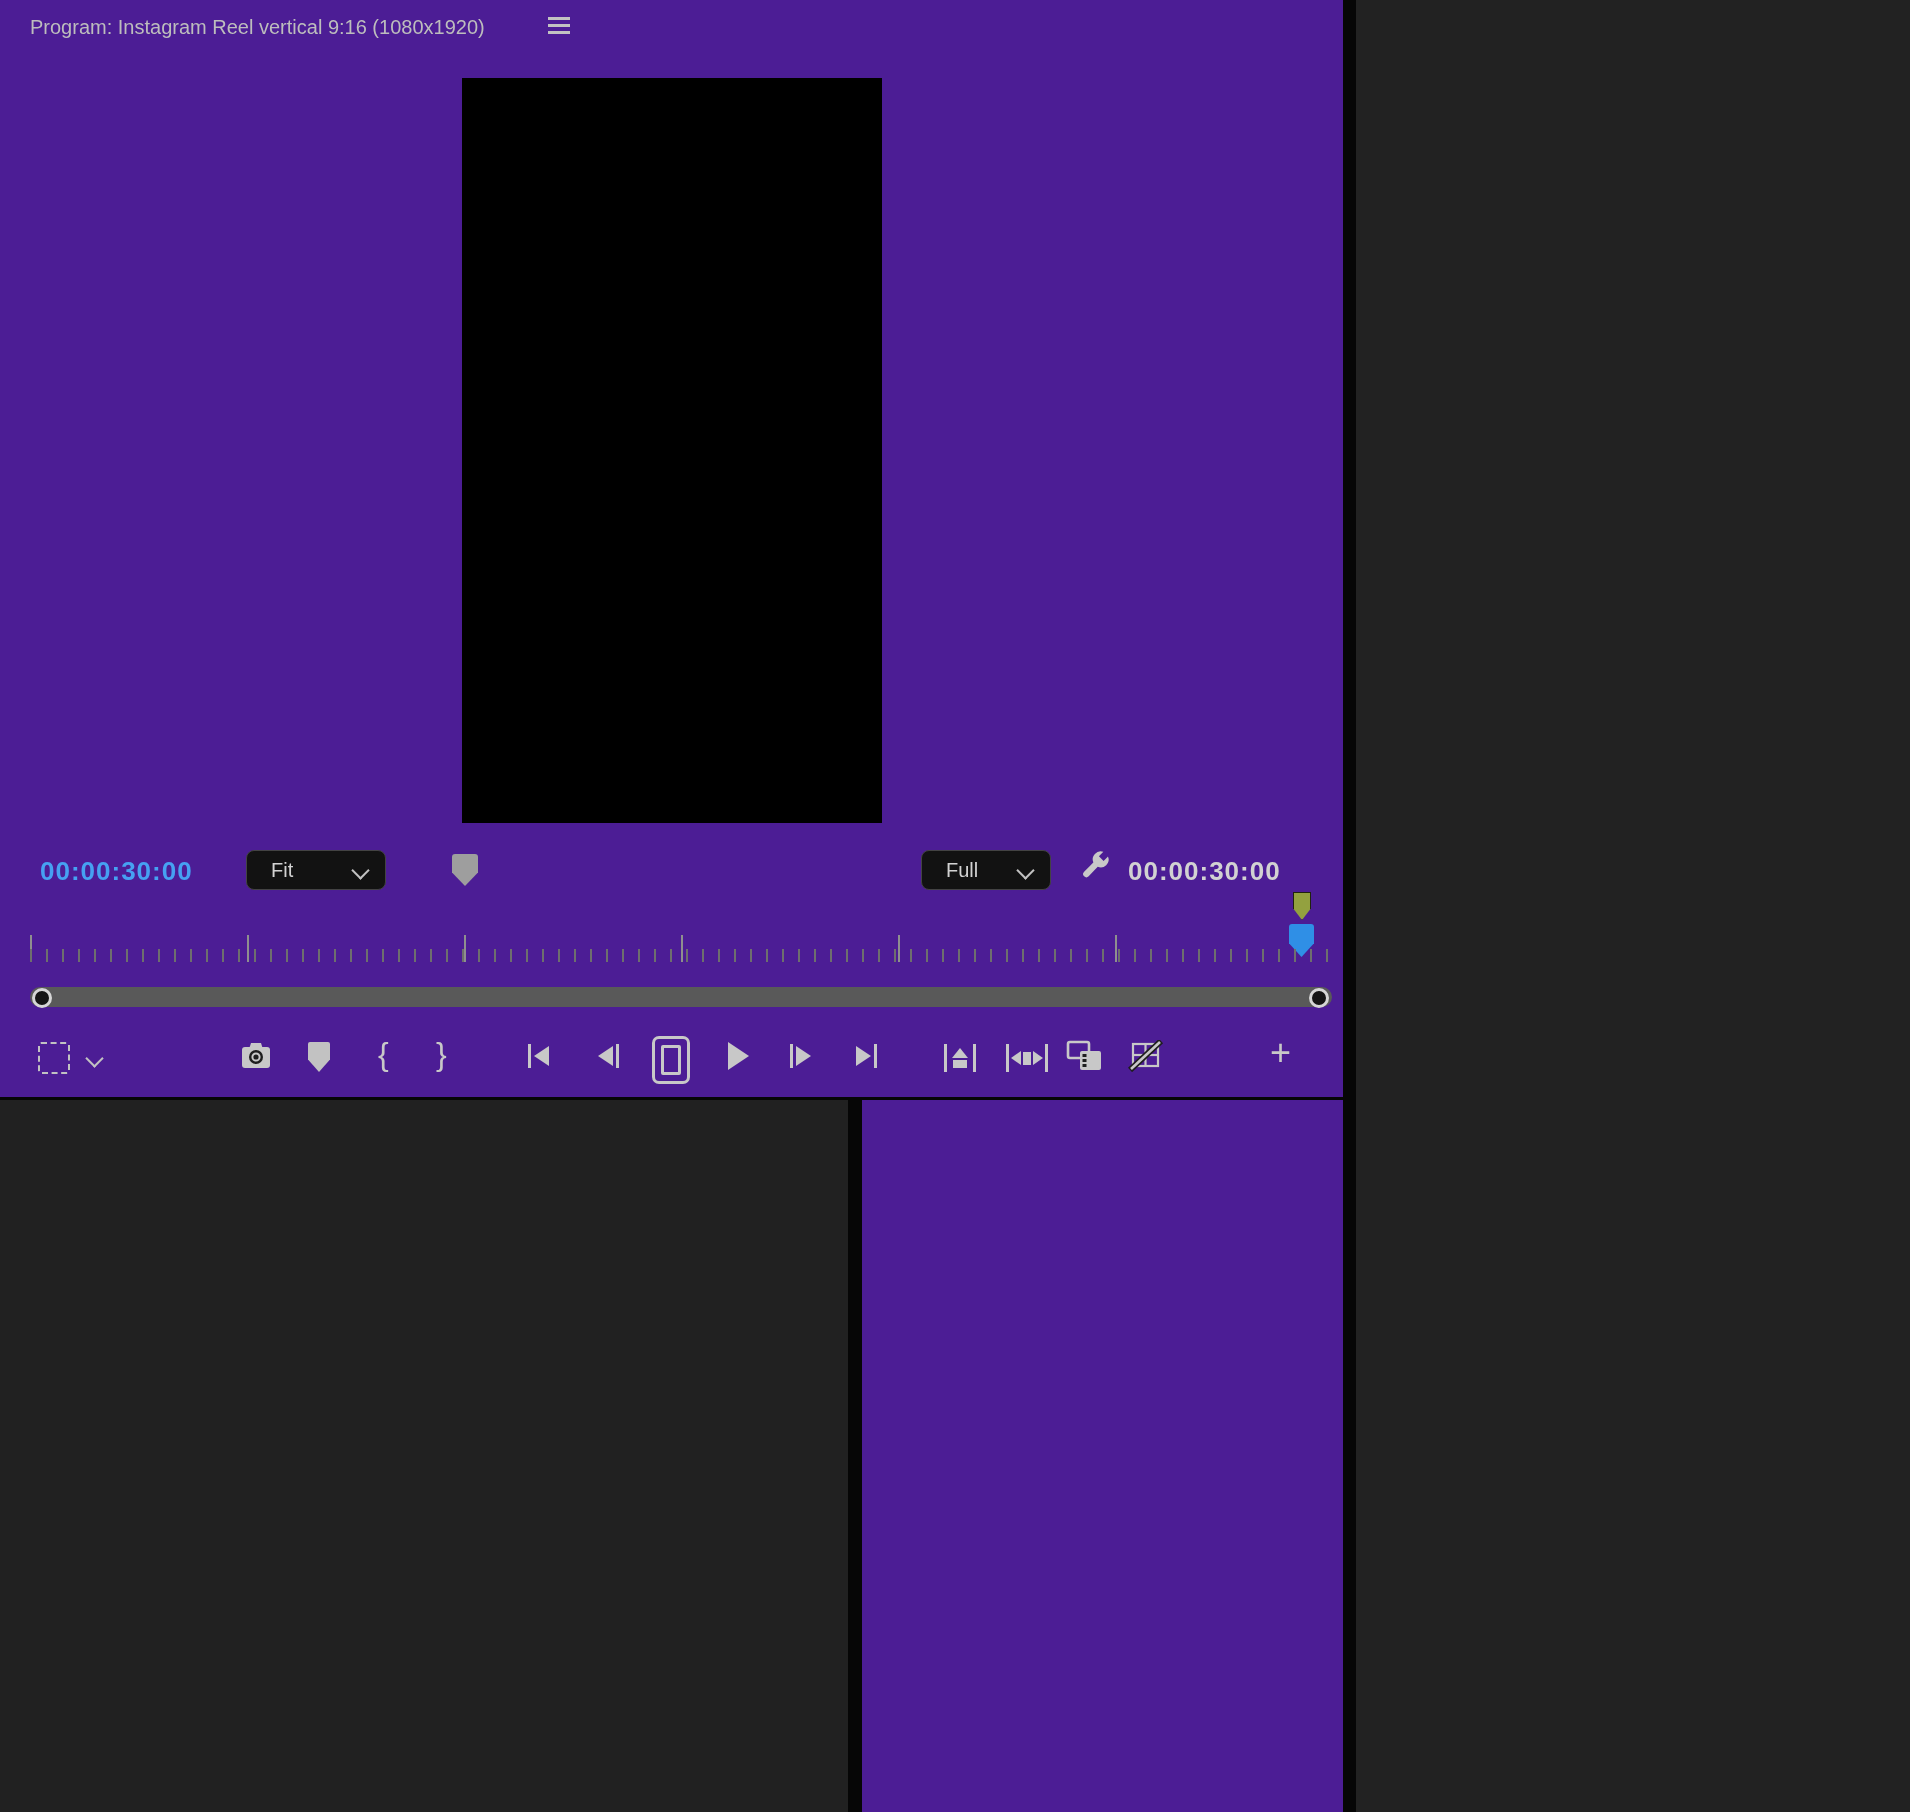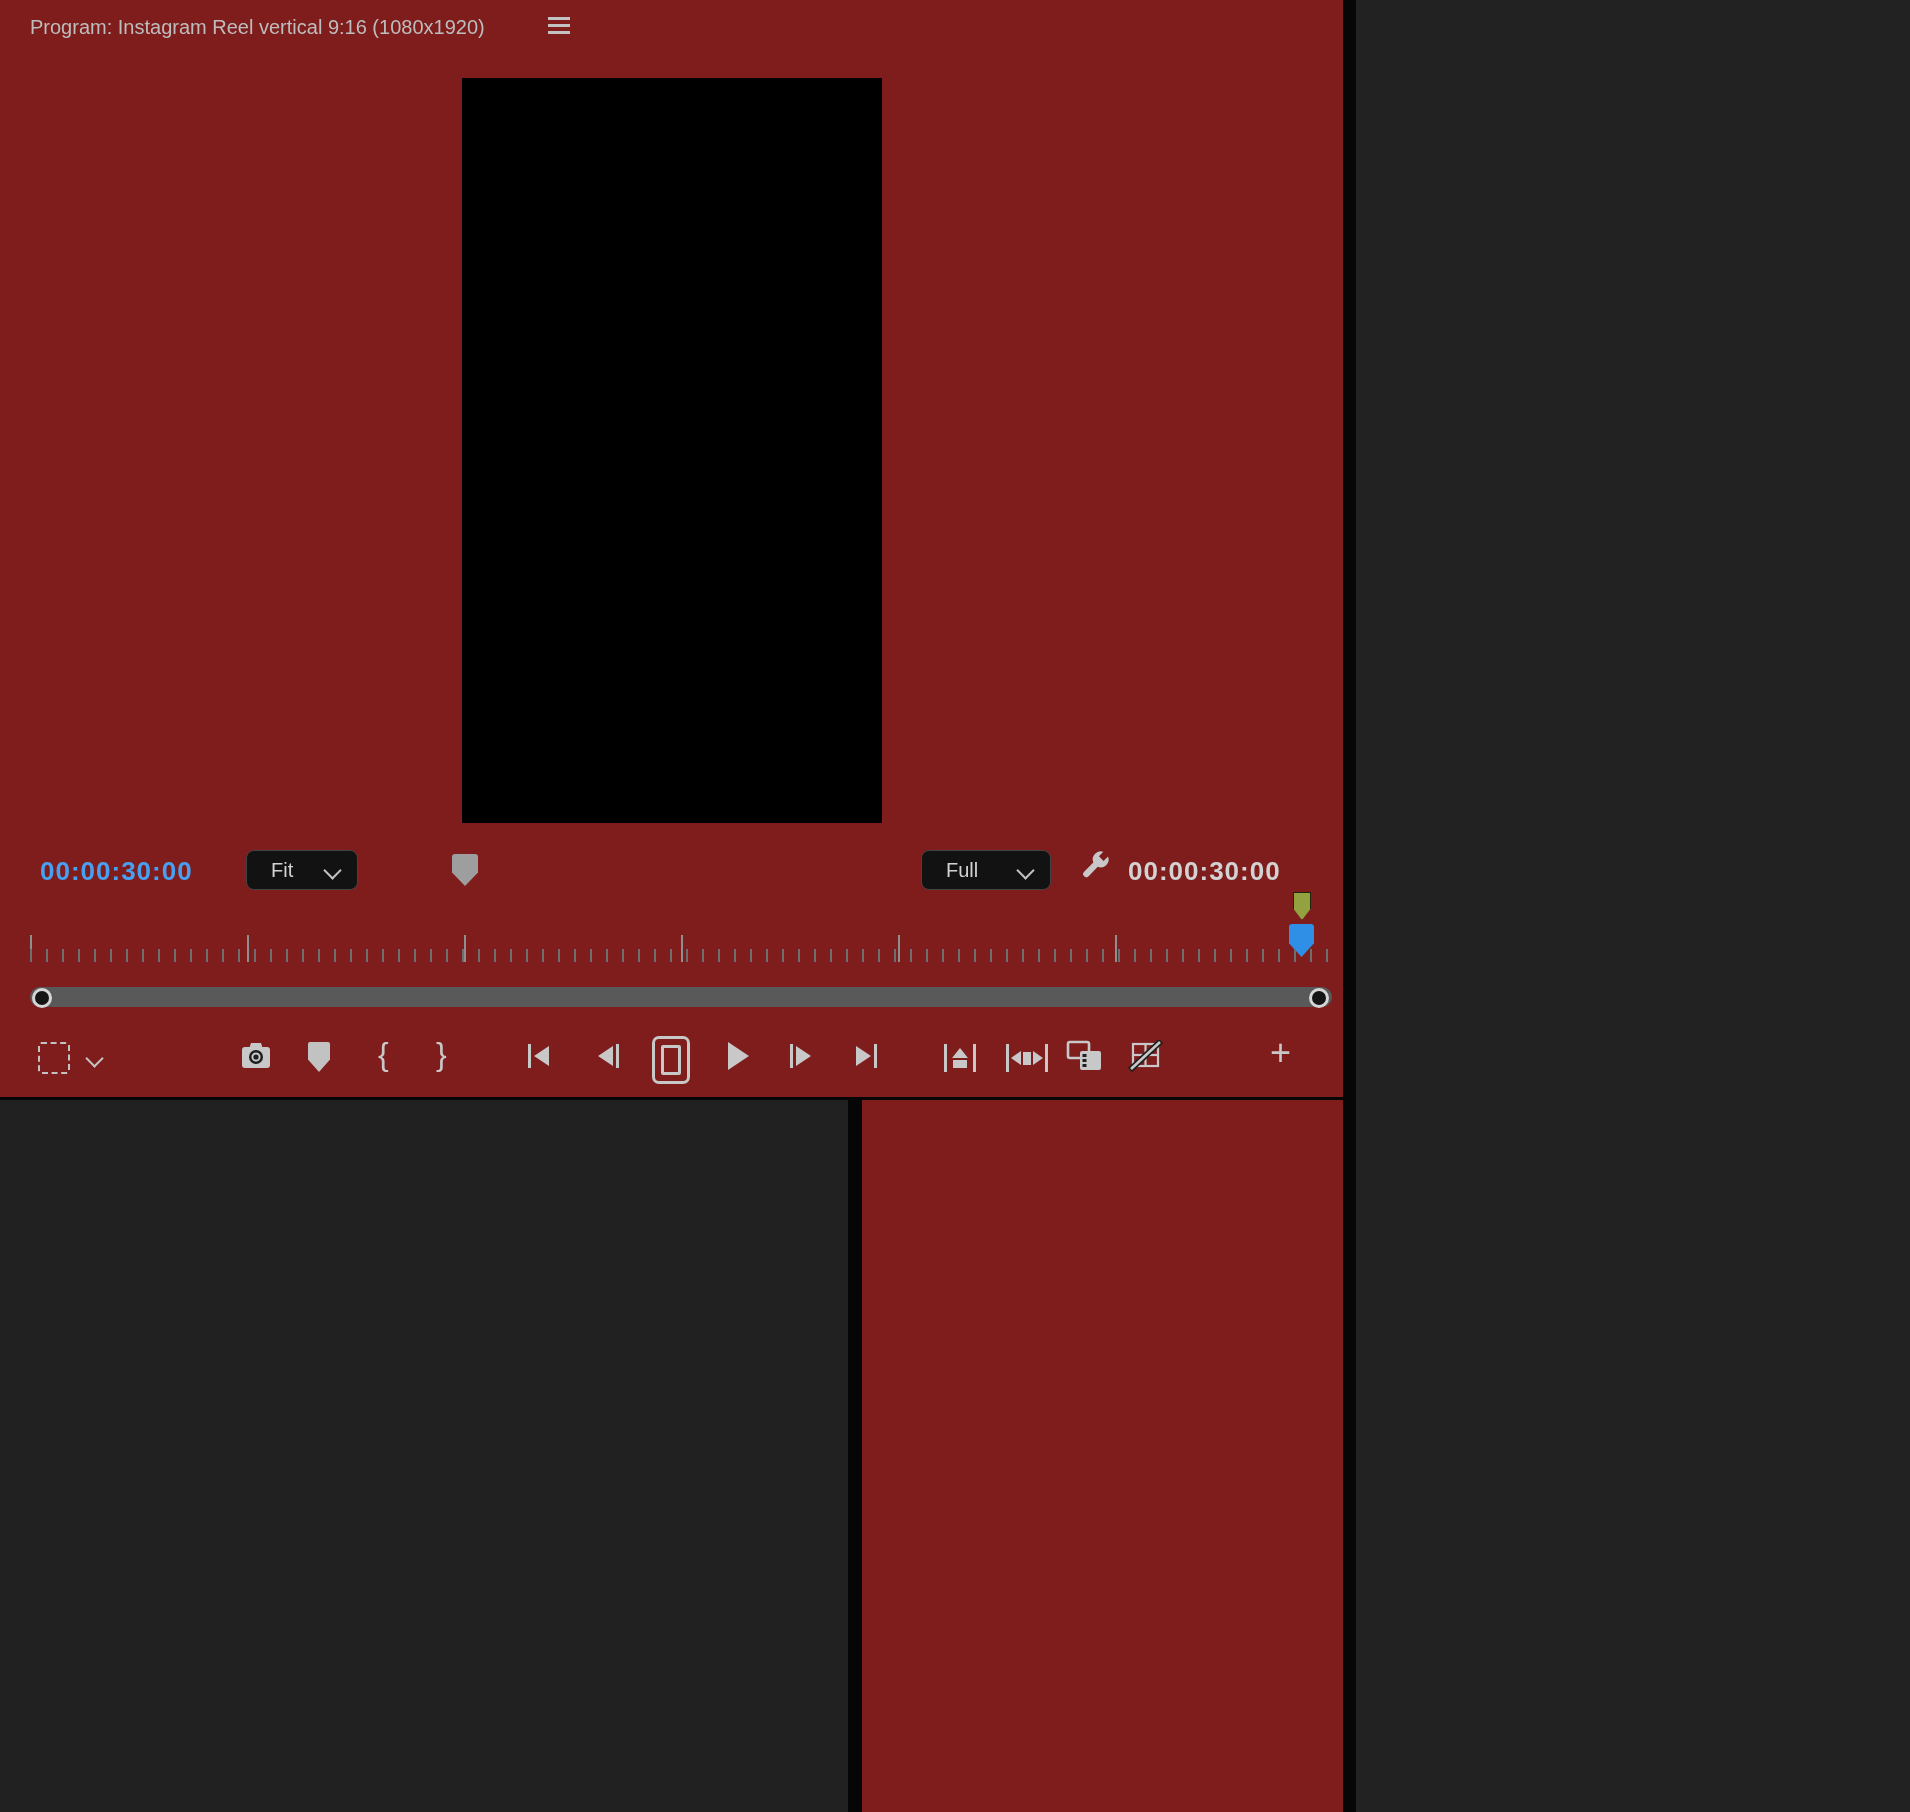--- a/index.html
+++ b/index.html
@@ -1,19 +1,19 @@
 <!DOCTYPE html>
 <html><head>
 <meta charset="utf-8">
 <style>
   html,body{margin:0;padding:0;background:#000;}
   #root{position:relative;width:1910px;height:1812px;background:#060606;overflow:hidden;
         font-family:"Liberation Sans",sans-serif;color:#c8c8c8;}
   .a{position:absolute;}
-  .panel{position:absolute;background:#7f1d1d;}
+  .panel{position:absolute;background:#4c1d95;}
   
   .chev{display:inline-block;width:11px;height:11px;border-right:2.6px solid #c2c2c2;border-bottom:2.6px solid #c2c2c2;}
   .chev.down{transform:rotate(45deg);}
   
   .burger{display:inline-block;width:22px;height:2.6px;background:#c2c2c2;box-shadow:0 7px 0 #c2c2c2,0 -7px 0 #c2c2c2;}
   
   .pin{clip-path:polygon(0 0,100% 0,100% 58%,50% 100%,0 58%);}
   
   .icon-row{position:absolute;display:flex;align-items:center;gap:3px;}
   .vbar{width:3px;height:24px;background:#c8c8c8;}
@@ -33,21 +33,21 @@
 
 <div id="root">
 
   <section class="panel" style="left:0;top:0;width:1343px;height:1097px;">
     <div class="a" style="left:30px;top:16px;font-size:20px;color:#bdbdbd;">Program: Instagram Reel vertical 9:16 (1080x1920)</div>
     <span class="burger a" style="left:548px;top:24px;"></span>
 
     <div class="a" style="left:462px;top:78px;width:420px;height:745px;background:#000;"></div>
 
     <div class="a tc" style="left:40px;top:856px;color:#46a1f2;">00:00:30:00</div>
-    <div class="dd" style="left:246px;top:850px;width:112px;gap:6px;">
+    <div class="dd" style="left:246px;top:850px;width:140px;gap:6px;">
       <span>Fit</span>
       <span class="chev down"></span>
     </div>
     <div class="a pin" style="left:452px;top:854px;width:26px;height:32px;background:#9e9e9e;border-radius:3px;"></div>
 
     <div class="dd" style="left:921px;top:850px;width:130px;text-align:right;">
       <span>Full</span>
       <span class="chev down"></span>
     </div>
     <svg class="a" style="left:1078px;top:850px;" width="32" height="32" viewBox="0 0 24 24">

